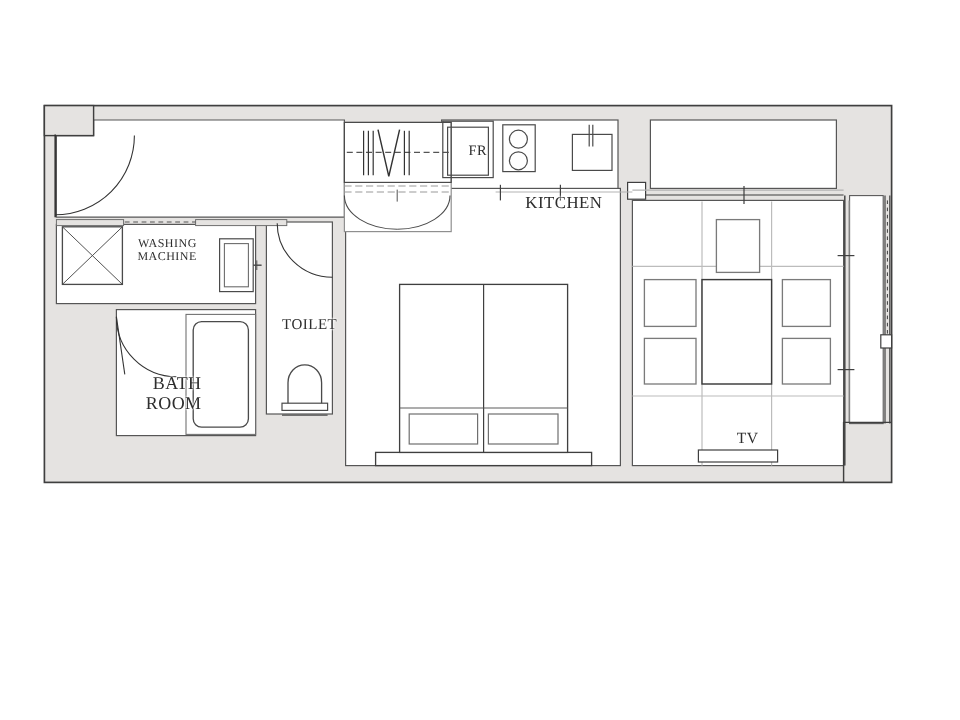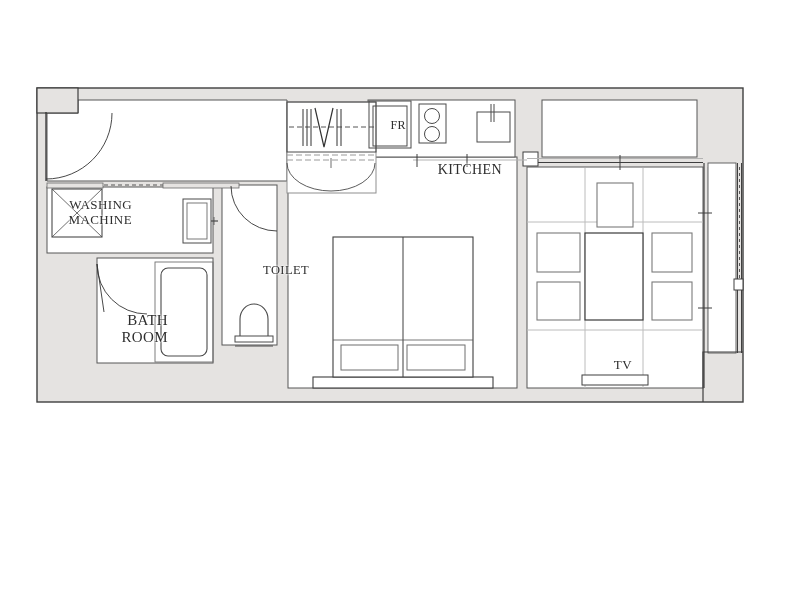--- a/index.html
+++ b/index.html
@@ -2,22 +2,22 @@
 <html><head>
 <meta charset="utf-8">
 <style>
   html,body{margin:0;padding:0;background:#fff;}
   #stage{position:relative;width:800px;height:600px;background:#ffffff;overflow:hidden;
          font-family:"Liberation Serif","DejaVu Serif",serif;}
   #plan-svg{position:absolute;left:0;top:0;}
   .lbl{position:absolute;color:#2e2e2e;text-align:right;line-height:1.12;
        letter-spacing:.4px;white-space:pre-line;
        text-shadow:0 0 2px #fff,0 0 2px #fff,0 0 2px #fff;}
-  .lbl-wm{left:46px;top:198px;width:86px;font-size:13px;}
-  .lbl-toilet{left:221px;top:263px;width:60px;font-size:12.5px;padding-left:28px;}
+  .lbl-wm{left:46px;top:198px;width:86px;font-size:10px;padding-left:32px;}
+  .lbl-toilet{left:221px;top:263px;width:60px;font-size:12.5px;}
   .lbl-bath{left:102px;top:312px;width:66px;font-size:15px;}
   .lbl-kitchen{left:428px;top:162px;width:74px;font-size:14px;}
   .lbl-fr{left:374px;top:119px;width:32px;font-size:12px;}
   .lbl-tv{left:598px;top:358px;width:34px;font-size:13px;}
   .caption{left:0;top:455px;width:800px;font-size:17px;letter-spacing:.2px;color:#1d1d1d;}
 </style>
 </head>
 <body>
 
 <div id="stage">

